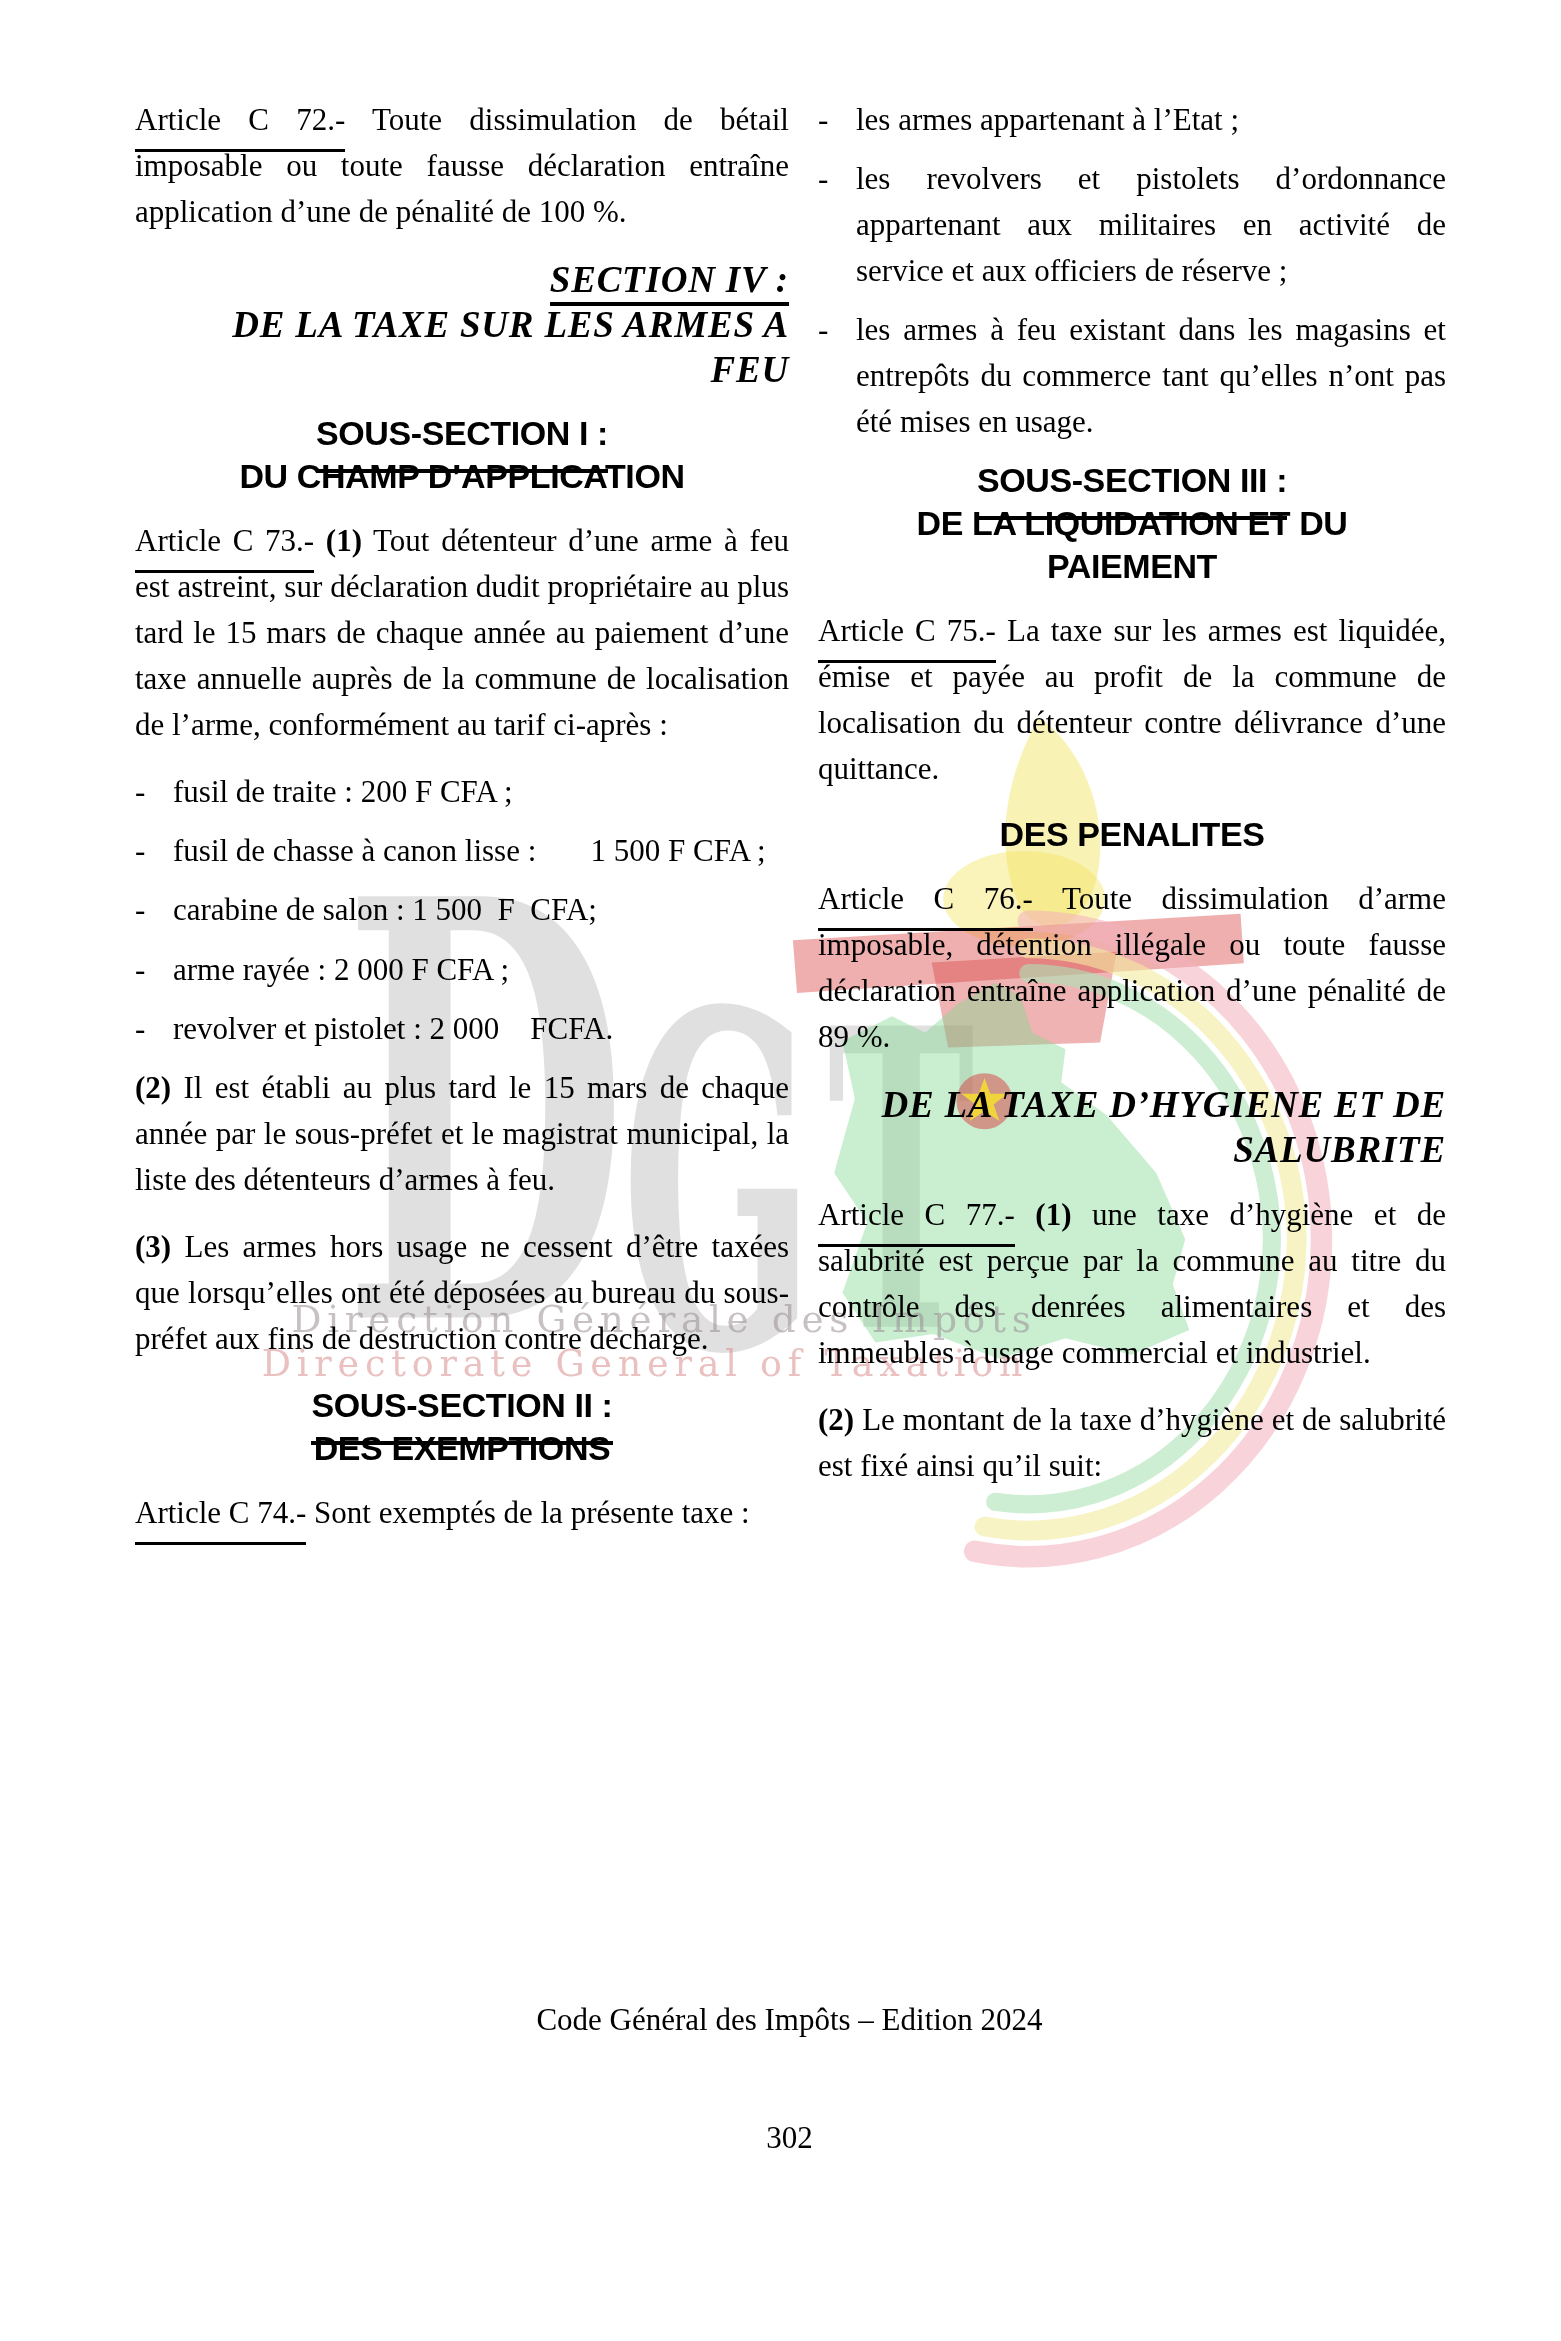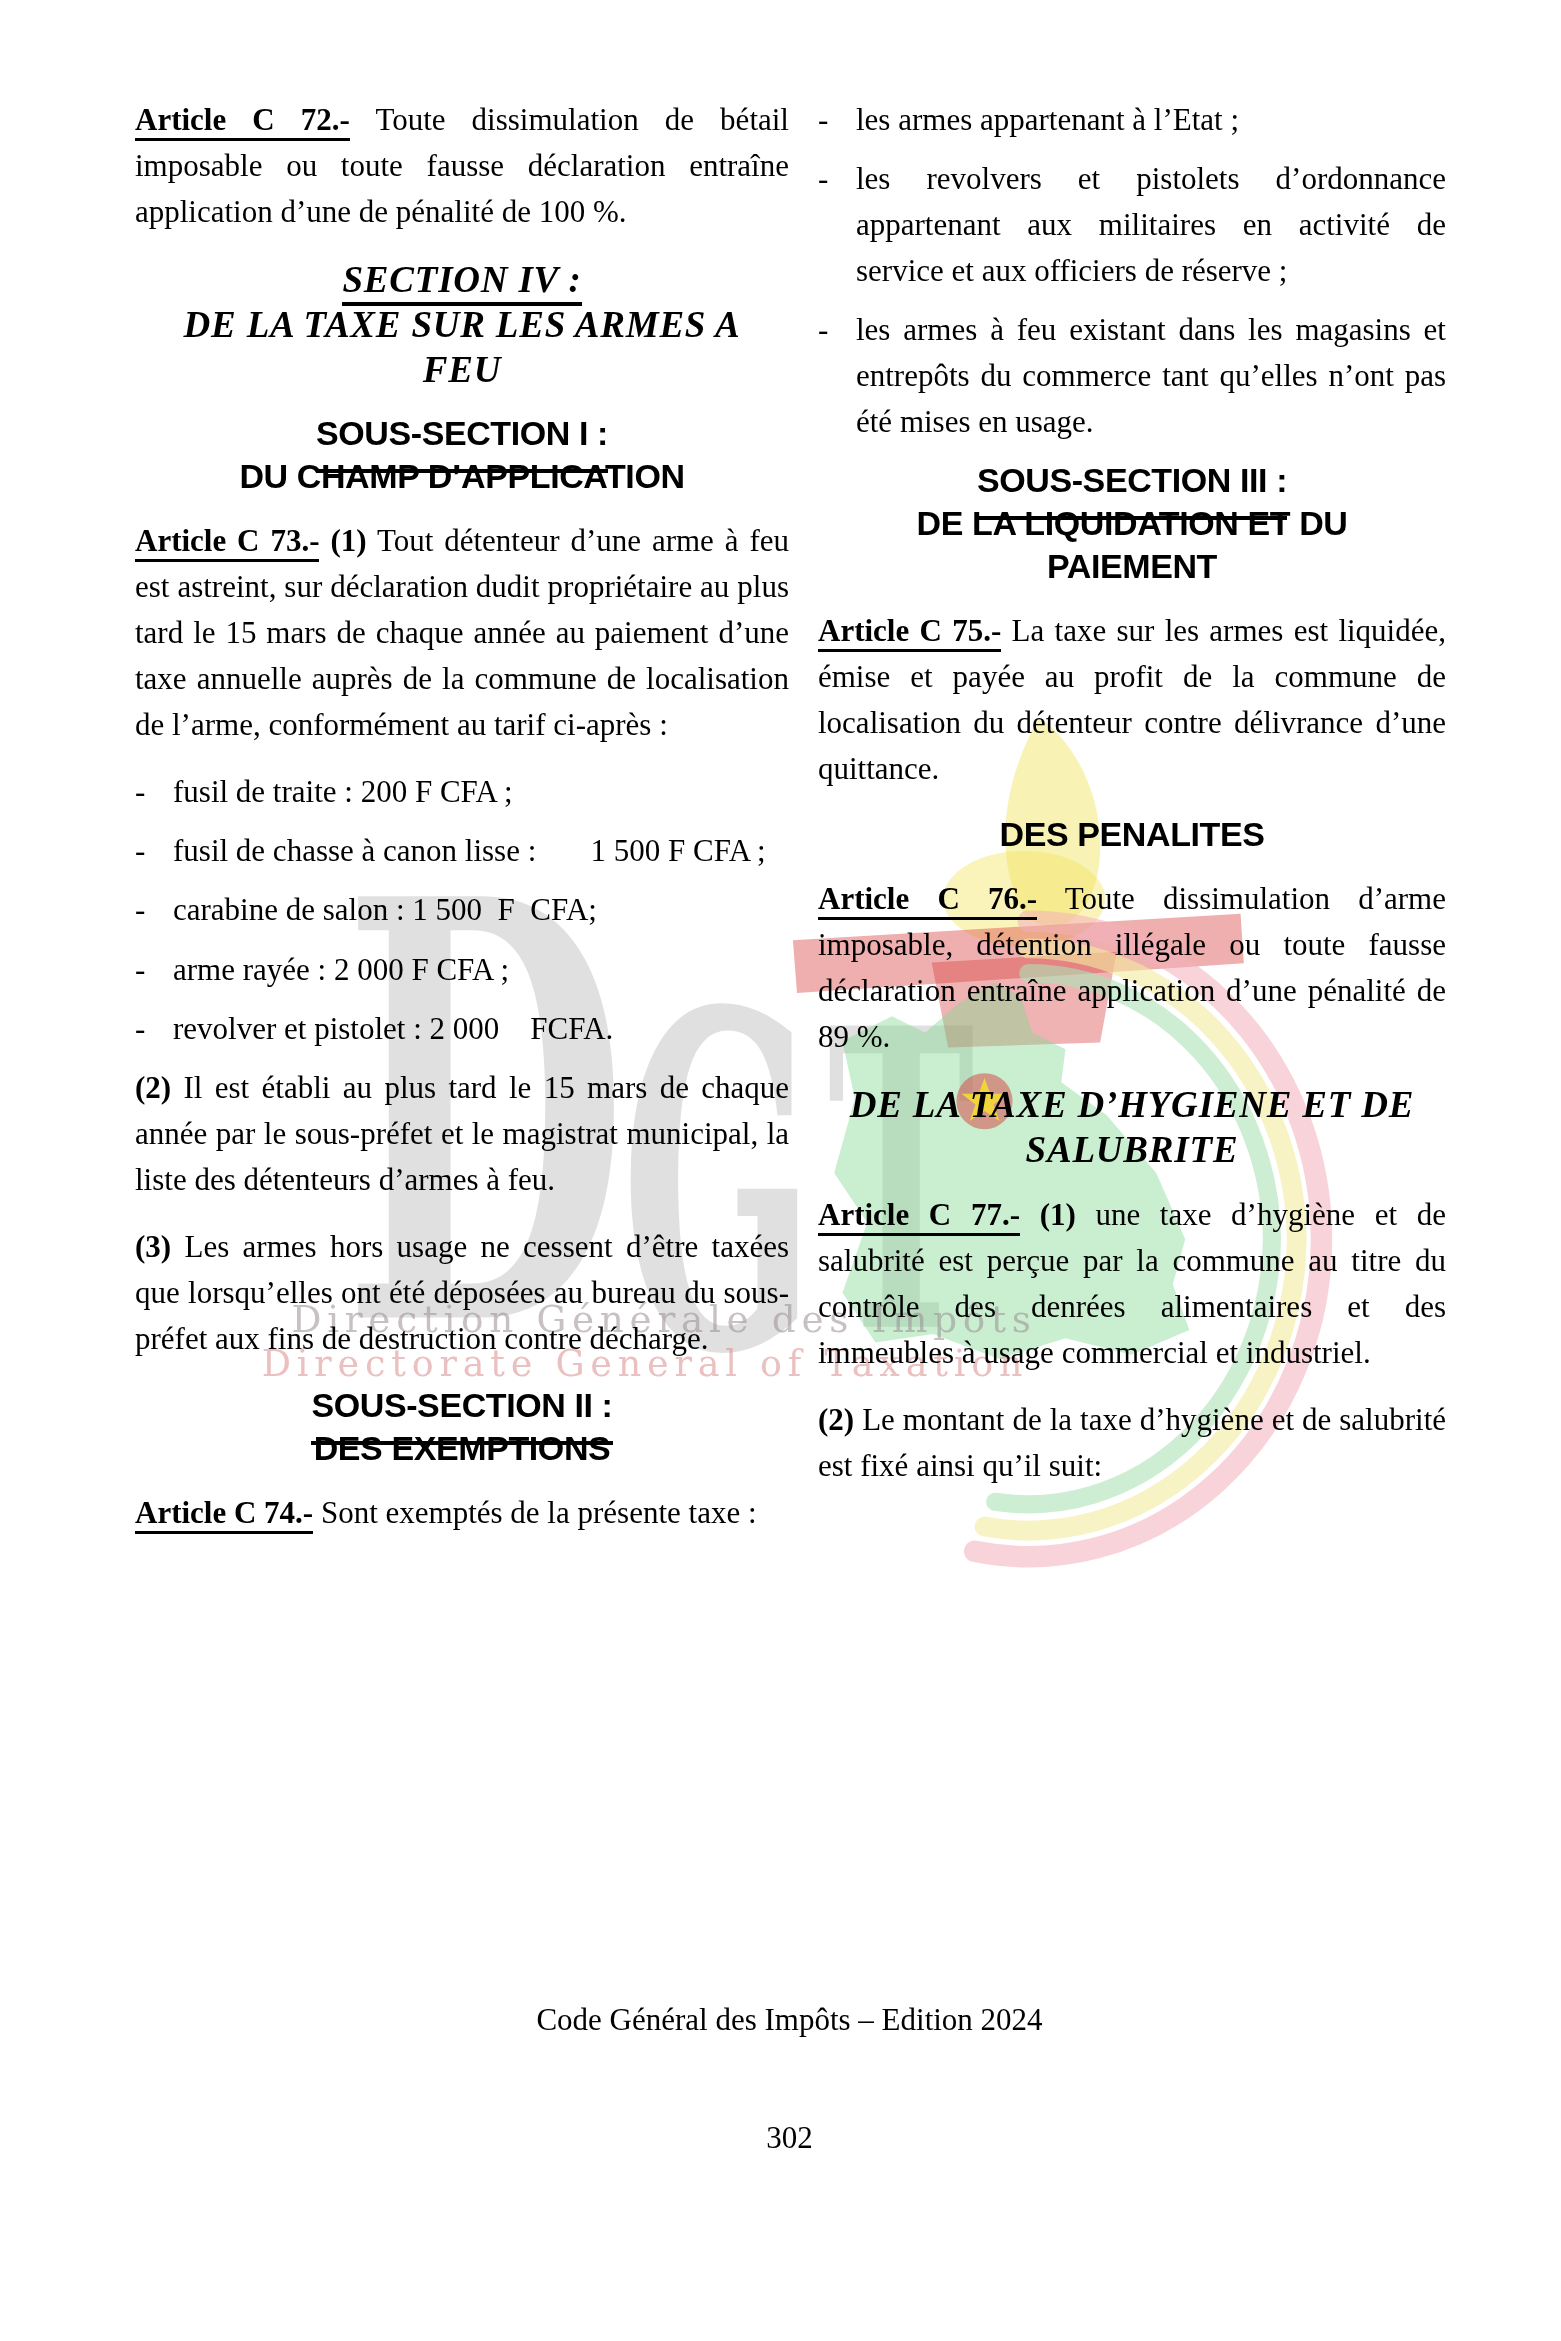--- a/index.html
+++ b/index.html
@@ -12,24 +12,24 @@
     overflow:hidden;
   }
   
   #watermark{position:absolute;left:0;top:0;width:1561px;height:2342px;z-index:0;}
   
   .col{position:absolute;top:97px;z-index:1;}
   .col-left{left:135px;width:654px;}
   .col-right{left:818px;width:628px;}
 
   .p{font-size:31px;line-height:46px;text-align:justify;margin:0 0 21.5px 0;}
-  .alabel{font-weight:bold;border-bottom:3.3px solid #000;padding-bottom:1px;}
+  .alabel{font-weight:normal;border-bottom:3.3px solid #000;padding-bottom:12px;}
   .b{font-weight:bold;}
 
-  .hs{text-align:center;margin:14px 0 20px 0;}
+  .hs{text-align:right;margin:14px 0 20px 0;}
   .hs .l{display:block;font-family:"Liberation Serif",serif;font-style:italic;font-weight:bold;
          font-size:37px;line-height:45px;letter-spacing:0.8px;}
   .hs .u{border-bottom:4.1px solid #000;padding-bottom:2.5px;}
 
   .hn{text-align:center;margin:5px 0 20px 0;}
   .hn .l{display:block;font-family:"Liberation Sans",sans-serif;font-weight:bold;
          font-size:34px;line-height:43px;letter-spacing:-0.4px;}
   .hn .u{border-bottom:4.1px solid #000;padding-bottom:17px;}
 
   .mt20{margin-top:16.5px;}

